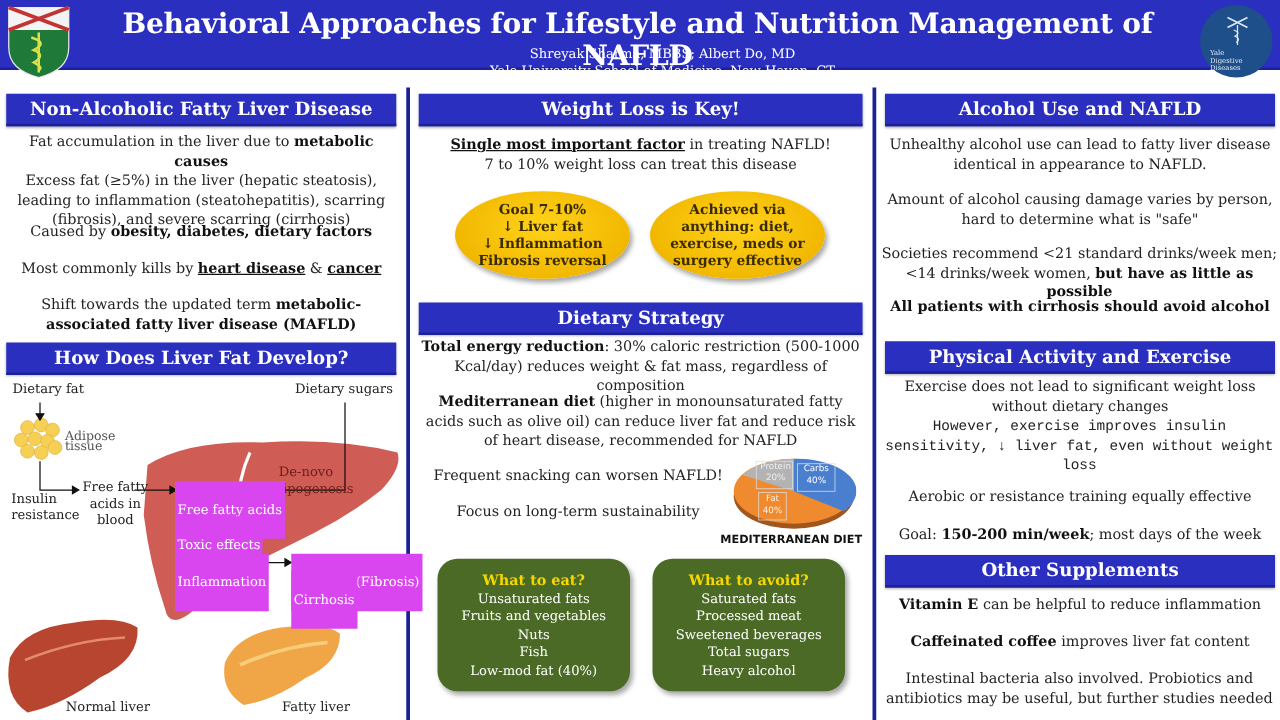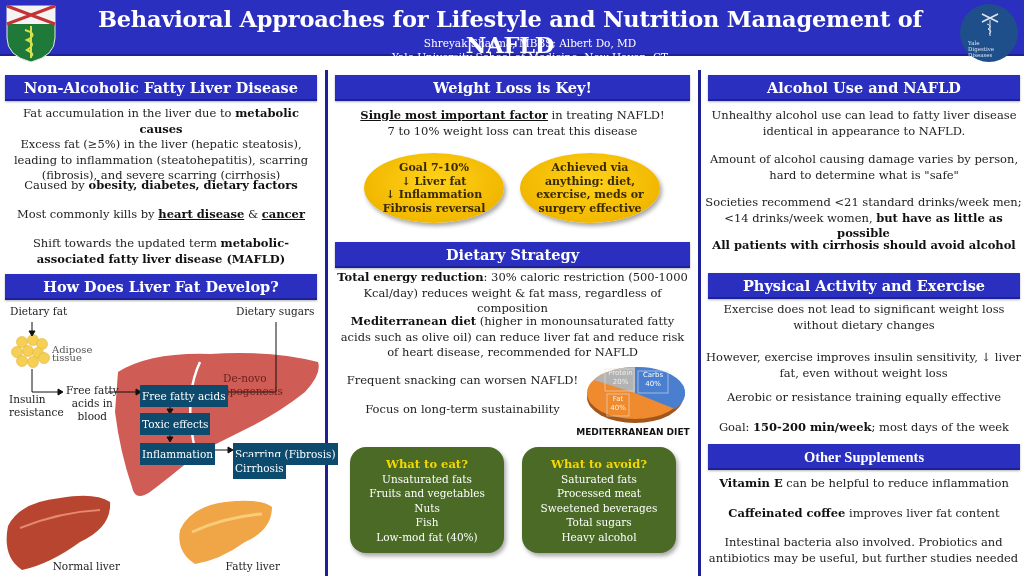--- a/index.html
+++ b/index.html
@@ -28,21 +28,21 @@
   .c1-title { position: absolute; left: 5px; top: 5px; width: 312px; }
   .c1-p1 { position: absolute; left: 5px; top: 36px; width: 312px; }
   .c1-p2 { position: absolute; left: 5px; top: 108px; width: 312px; }
   .c1-p3 { position: absolute; left: 5px; top: 137px; width: 312px; }
   .c1-p4 { position: absolute; left: 5px; top: 166px; width: 312px; }
   .c1-title2 { position: absolute; left: 5px; top: 204px; width: 312px; }
 
   .diagram { position: absolute; left: 0; top: 232px; width: 322px; height: 274px; }
   .dlabel { position: absolute; font-size: 10.5px; line-height: 13px; color: #222; }
   .dlabel.small { font-size: 10px; line-height: 8px; color: #555; }
-  .blk { position: absolute; background: #0c4a6e; color: #fff; font-size: 10.5px; padding: 4px 2px; line-height: 14px; white-space: nowrap; }
+  .blk { position: absolute; background: #d946ef; color: #fff; font-size: 10.5px; padding: 16px 2px; line-height: 14px; white-space: nowrap; }
   .liver-cap { position: absolute; font-size: 10.5px; color: #222; text-align: right; }
 
   
   .c2-title1 { position: absolute; left: 5px; top: 5px; width: 355px; }
   .c2-p1 { position: absolute; left: 5px; top: 38px; width: 355px; }
   .oval { position: absolute; width: 140px; height: 70px; border-radius: 50%; background: radial-gradient(ellipse at 50% 40%, #ffd21a 0%, #f2b800 70%, #d79e00 100%); box-shadow: 2px 3px 4px rgba(0,0,0,0.35); display: flex; flex-direction: column; align-items: center; justify-content: center; text-align: center; font-weight: bold; font-size: 11px; line-height: 13.5px; color: #3a2a00; }
   .oval1 { left: 34px; top: 83px; }
   .oval2 { left: 190px; top: 83px; }
   .c2-title2 { position: absolute; left: 5px; top: 172px; width: 355px; }
   .c2-p2 { position: absolute; left: 5px; top: 200px; width: 355px; }
@@ -57,24 +57,24 @@
   .gbox2 { left: 192px; top: 377px; }
 
   
   .c3-title1 { position: absolute; left: 5px; top: 5px; width: 312px; }
   .c3-p1 { position: absolute; left: 5px; top: 38px; width: 312px; }
   .c3-p2 { position: absolute; left: 5px; top: 82px; width: 312px; }
   .c3-p3 { position: absolute; left: 0; top: 125px; width: 321px; }
   .c3-p4 { position: absolute; left: 5px; top: 168px; width: 312px; }
   .c3-title2 { position: absolute; left: 5px; top: 203px; width: 312px; }
   .c3-p5 { position: absolute; left: 5px; top: 232px; width: 312px; }
-  .c3-p6 { position: absolute; left: 0; top: 280px; width: 321px; }
+  .c3-p6 { position: absolute; left: 0; top: 264px; width: 321px; font-family: Liberation Mono, monospace; }
   .c3-p7 { position: absolute; left: 5px; top: 320px; width: 312px; }
   .c3-p8 { position: absolute; left: 5px; top: 350px; width: 312px; }
-  .c3-title3 { position: absolute; left: 5px; top: 374px; width: 312px; font-family: Liberation Serif, serif; }
+  .c3-title3 { position: absolute; left: 5px; top: 374px; width: 312px; }
   .c3-p9 { position: absolute; left: 5px; top: 406px; width: 312px; }
   .c3-p11 { position: absolute; left: 0; top: 465px; width: 321px; }
 </style>
 </head>
 <body>
 
 <div class="header">
   <svg class="shield" viewBox="0 0 52 60">
     <path d="M2 2 H50 V34 Q50 52 26 58 Q2 52 2 34 Z" fill="#1f7a3a" stroke="#e8e8e8" stroke-width="1"></path>
     <rect x="2" y="2" width="48" height="18" fill="#f4f4f4"></rect>

